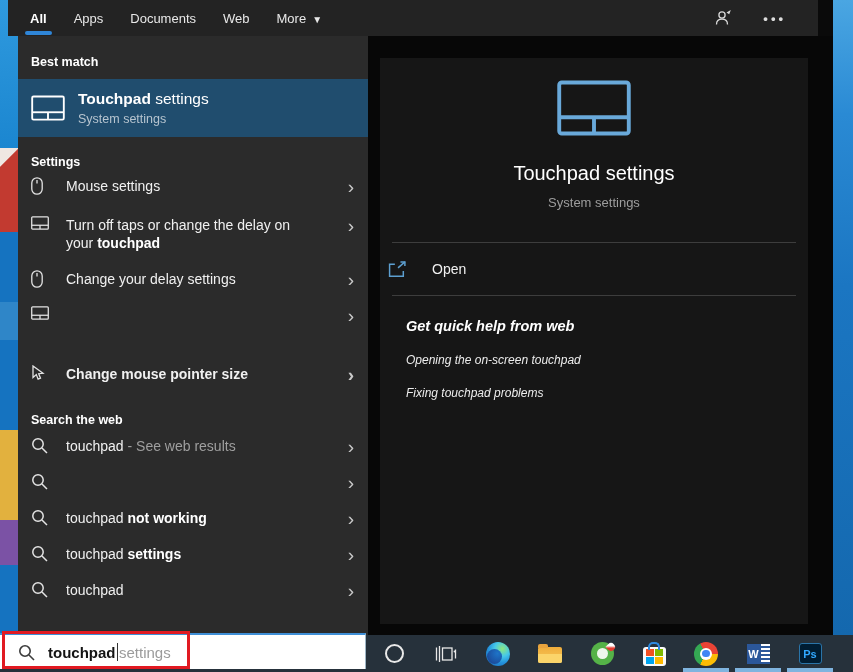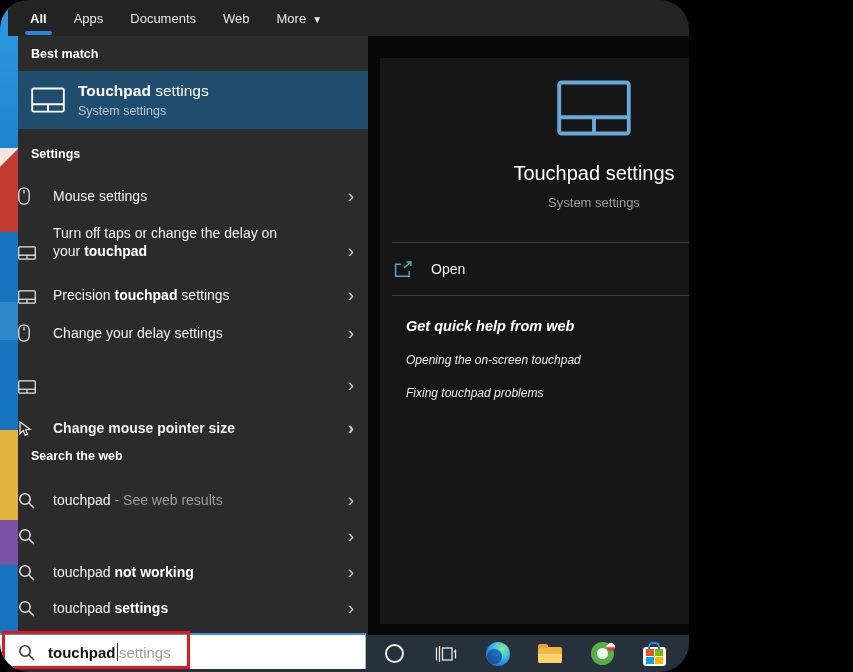--- a/index.html
+++ b/index.html
@@ -1,17 +1,17 @@
 <!DOCTYPE html>
 <html><head>
 <meta charset="utf-8">
 <style>
   html,body{margin:0;padding:0;background:#000;}
-  .screen{position:relative;width:689px;height:672px;overflow:hidden;
-          font-family:"Liberation Sans",sans-serif;background:#0a0a0a;border-radius:29px;}
+  .screen{position:relative;width:853px;height:672px;overflow:hidden;
+          font-family:"Liberation Sans",sans-serif;background:#0a0a0a;}
 
   
   .wp-left{position:absolute;left:0;top:0;width:18px;height:635px;}
   .wp-left .b{width:100%;}
   .wp-right{position:absolute;left:833px;top:0;width:20px;height:635px;
             background:linear-gradient(180deg,#4aa6e2 0%,#2a8ad4 18%,#1b76c2 45%,#1468ae 100%);}
 
   
   .topbar{position:absolute;left:8px;top:0;width:810px;height:36px;background:#232323;
           display:flex;align-items:center;padding-left:22px;box-sizing:border-box;}
@@ -20,49 +20,49 @@
   .tab.sel::after{content:"";position:absolute;left:-5px;right:-5px;bottom:-9px;height:4px;
                   background:#2f86d8;border-radius:2px;}
   .tab .caret{font-size:10px;margin-left:6px;color:#e8e8e8;}
   .topbar-right{margin-left:auto;display:flex;align-items:center;gap:30px;padding-right:32px;}
   .ellipsis{color:#dcdcdc;font-size:13px;letter-spacing:3px;font-weight:bold;}
 
   
   .left-panel{position:absolute;left:18px;top:36px;width:350px;height:599px;
               background:#2b2b2b;overflow:hidden;}
   .sec-h{font-size:12.5px;font-weight:bold;color:#fff;margin-left:13px;height:18px;line-height:18px;}
-  .mt9{margin-top:9px;}.mt16{margin-top:16px;}.mt10{margin-top:10px;}
+  .mt9{margin-top:17px;}.mt16{margin-top:16px;}.mt10{margin-top:10px;}
 
   .bm{height:58px;background:#204d6e;display:flex;align-items:center;
       padding-left:13px;margin-top:8px;cursor:default;}
   .bm-icon{color:#fff;display:flex;}
   .bm-text{margin-left:13px;}
   .bm-line1{font-size:15.5px;color:#fff;}
   .bm-line1 .bb{font-weight:bold;}
   .bm-line2{font-size:12.5px;color:#b6c4cf;margin-top:4px;}
 
-  .row{display:flex;align-items:flex-end;height:36px;cursor:default;}
+  .row{display:flex;align-items:flex-start;height:36px;padding-left:13px;cursor:default;}
   .row.tall{height:52px;}
   .row .ricon{width:26px;flex:none;color:#e4e4e4;display:flex;align-items:center;}
   .row .rtext{flex:1;font-size:14px;color:#f0f0f0;padding-left:9px;line-height:18px;max-width:248px;}
   .row .rtext .bb{font-weight:bold;color:#fff;}
   .row .rtext .gray{color:#9f9f9f;margin-top:24px;}
   .row .chev{flex:none;margin-left:auto;margin-right:14px;color:#c9c9c9;font-size:19px;line-height:1;}
   .row .chev::before{content:"›";}
 
   
   .right{position:absolute;left:368px;top:36px;width:465px;height:599px;background:#070707;}
   .card{position:absolute;left:12px;top:22px;width:428px;height:566px;background:#161616;}
   .card-top{text-align:center;}
   .big-icon{margin-top:22px;display:inline-block;color:#69a9da;}
   .pv-title{font-size:20px;color:#fff;margin-top:22px;}
   .pv-sub{font-size:13px;color:#9d9d9d;margin-top:10px;}
   .divider{height:1px;background:#3d3d3d;margin:0 12px;}
   .d1{margin-top:32px;}
-  .open-row{display:flex;align-items:center;height:52px;padding-left:14px;gap:18px;cursor:default;}
+  .open-row{display:flex;align-items:center;height:52px;padding-left:8px;gap:25px;cursor:default;}
   .open-row .olabel{font-size:14px;color:#f0f0f0;}
   .open-icon{color:#5d9fd0;display:flex;}
   .help{padding:22px 0 0 26px;font-style:italic;}
   .help-h{font-size:14.5px;font-weight:bold;color:#fff;}
   .help-item{font-size:12px;color:#ededed;margin-top:19px;cursor:default;}
 
   
   .taskbar{position:absolute;left:0;top:635px;width:853px;height:37px;background:#26313b;overflow:hidden;}
   .tb-icons{position:absolute;left:368px;top:0;height:37px;display:flex;}
   .slot{width:52px;height:37px;display:flex;align-items:center;justify-content:center;flex:none;}
@@ -181,31 +181,20 @@
           <svg width="18" height="14" viewBox="0 0 20 15" fill="none" stroke="currentColor" stroke-width="1.4">
             <rect x="0.8" y="0.8" width="18.4" height="13.4" rx="1"></rect>
             <line x1="0.8" y1="10" x2="19.2" y2="10"></line>
             <line x1="10" y1="10" x2="10" y2="14.2"></line>
           </svg>
         </span>
       <span class="rtext"><span>Turn off taps or change the delay on your </span><span class="bb">touchpad</span><span></span></span>
       <span class="chev"></span>
     </div>
 
-    <div class="row" style="margin-top:8px;">
-      <span class="ricon">
-          <svg width="18" height="14" viewBox="0 0 20 15" fill="none" stroke="currentColor" stroke-width="1.4">
-            <rect x="0.8" y="0.8" width="18.4" height="13.4" rx="1"></rect>
-            <line x1="0.8" y1="10" x2="19.2" y2="10"></line>
-            <line x1="10" y1="10" x2="10" y2="14.2"></line>
-          </svg>
-        </span>
-      <span class="rtext"><span>Precision </span><span class="bb">touchpad</span><span> settings</span></span>
-      <span class="chev"></span>
-    </div>
 
     <div class="row" style="margin-top:2px;">
       <span class="ricon">
           <svg width="12" height="18" viewBox="0 0 12 18" fill="none" stroke="currentColor" stroke-width="1.3">
             <rect x="0.8" y="0.8" width="10.4" height="16.4" rx="5.2"></rect>
             <line x1="6" y1="3" x2="6" y2="6.5"></line>
           </svg>
         </span>
       <span class="rtext"><span>Change your delay settings</span><span class="bb"></span><span></span></span>
       <span class="chev"></span>

